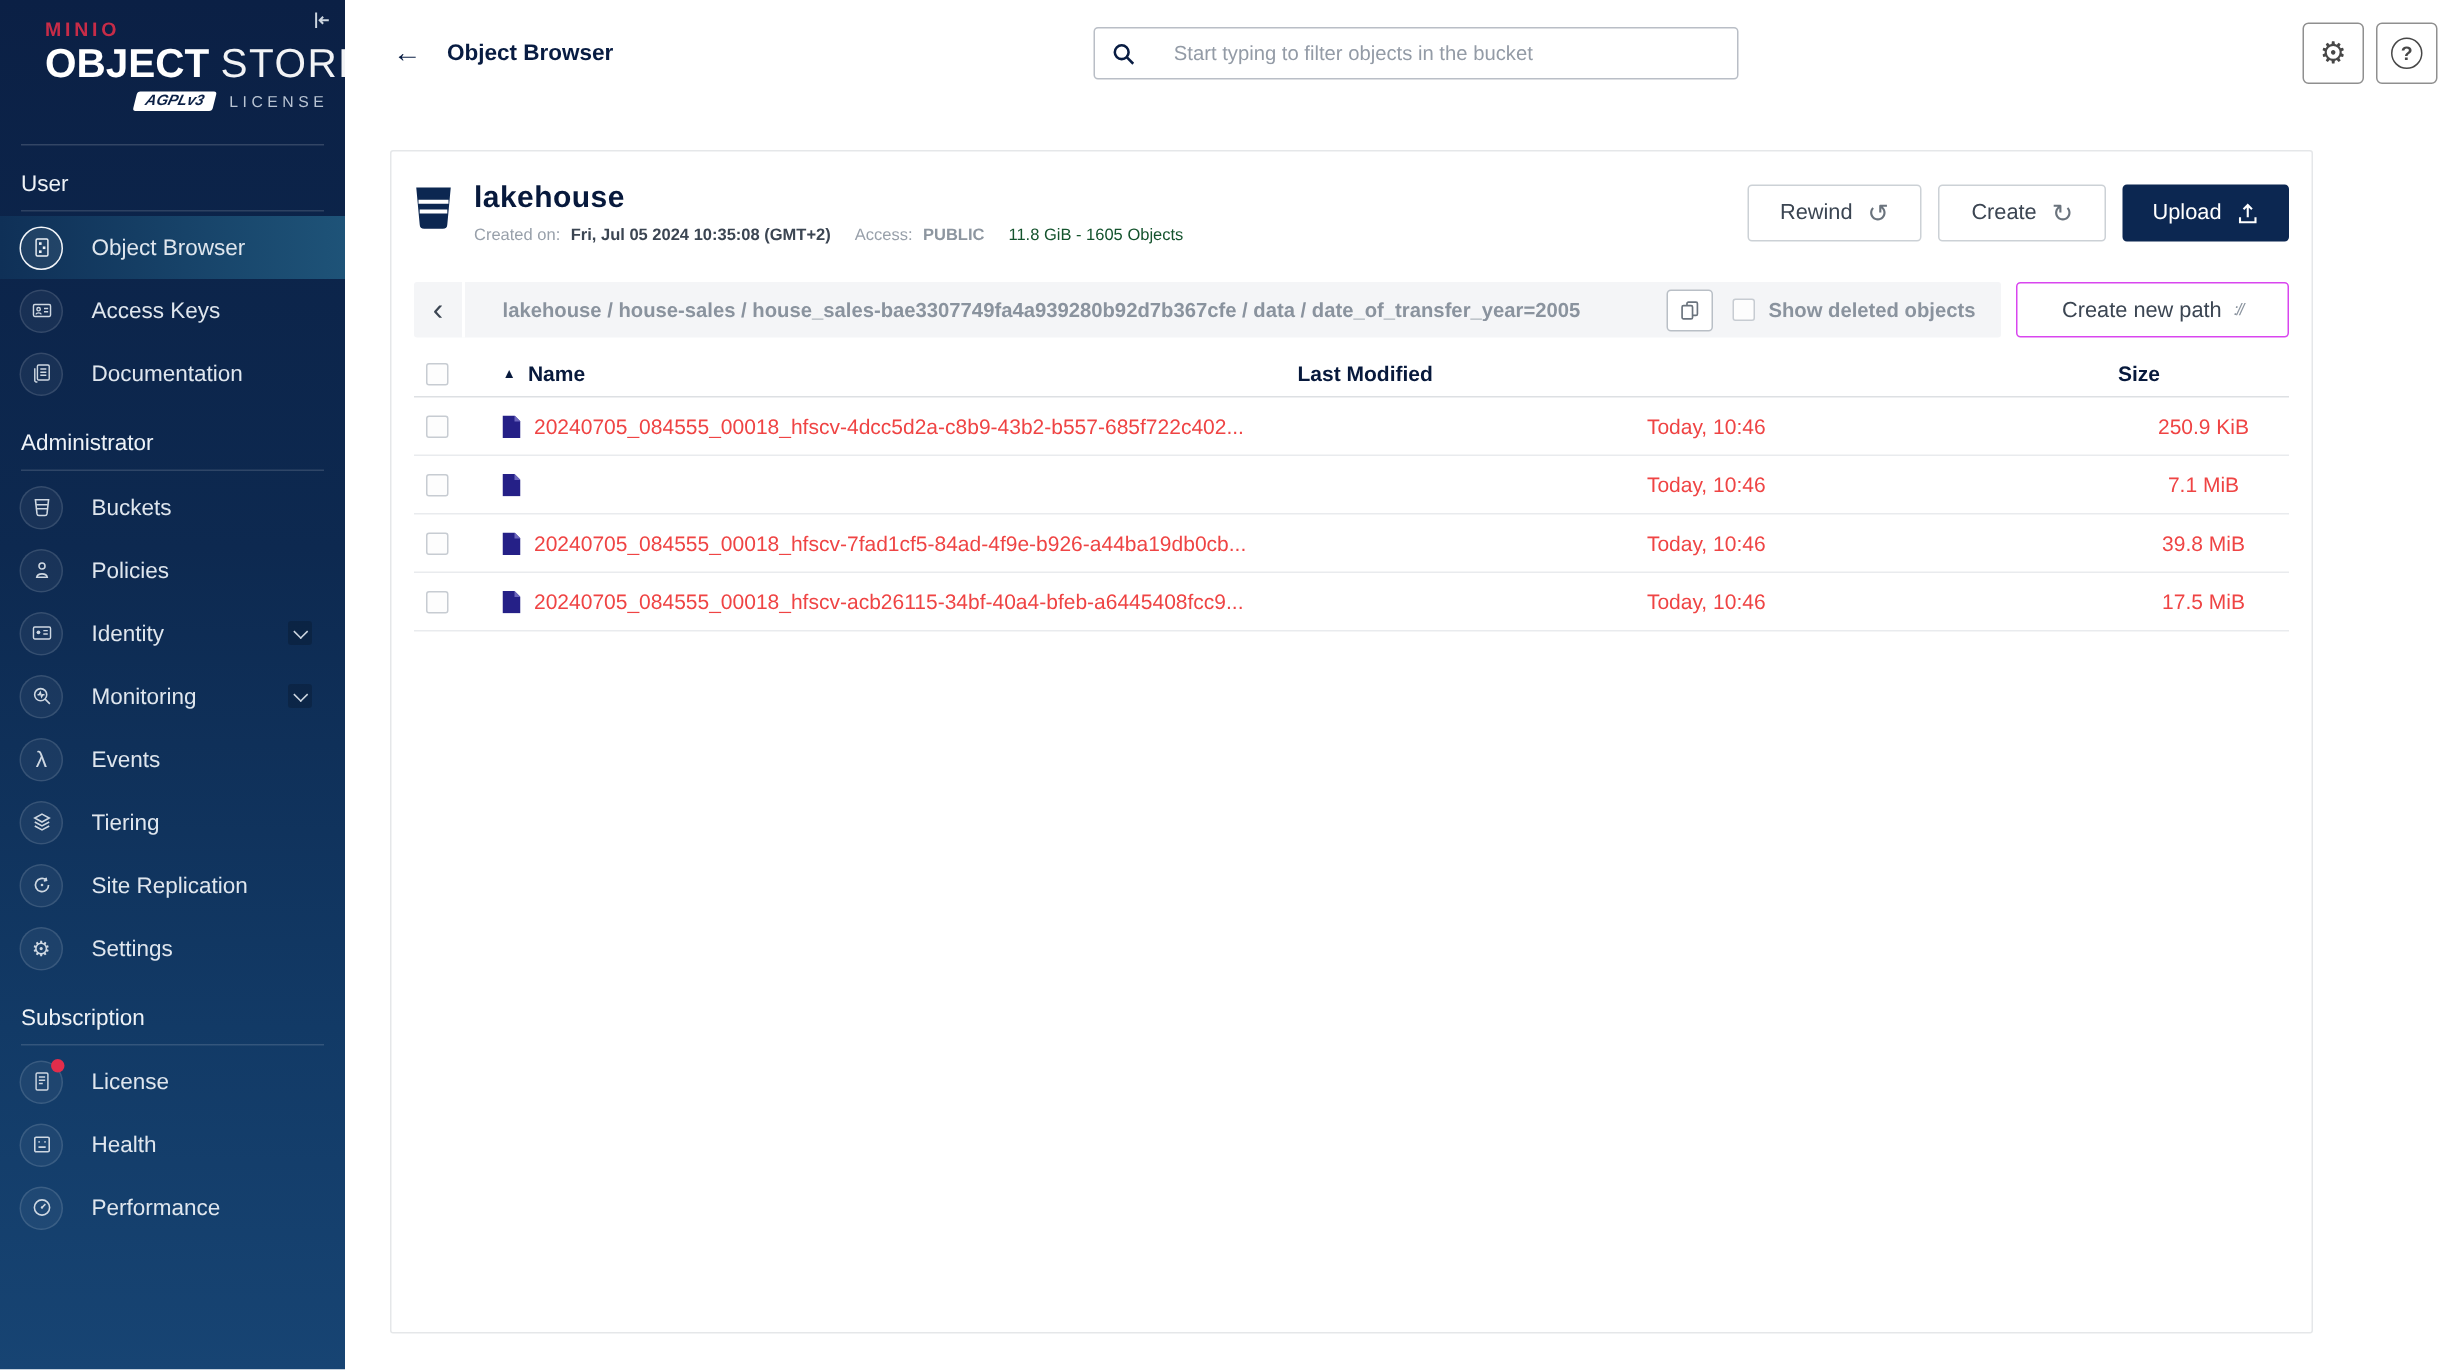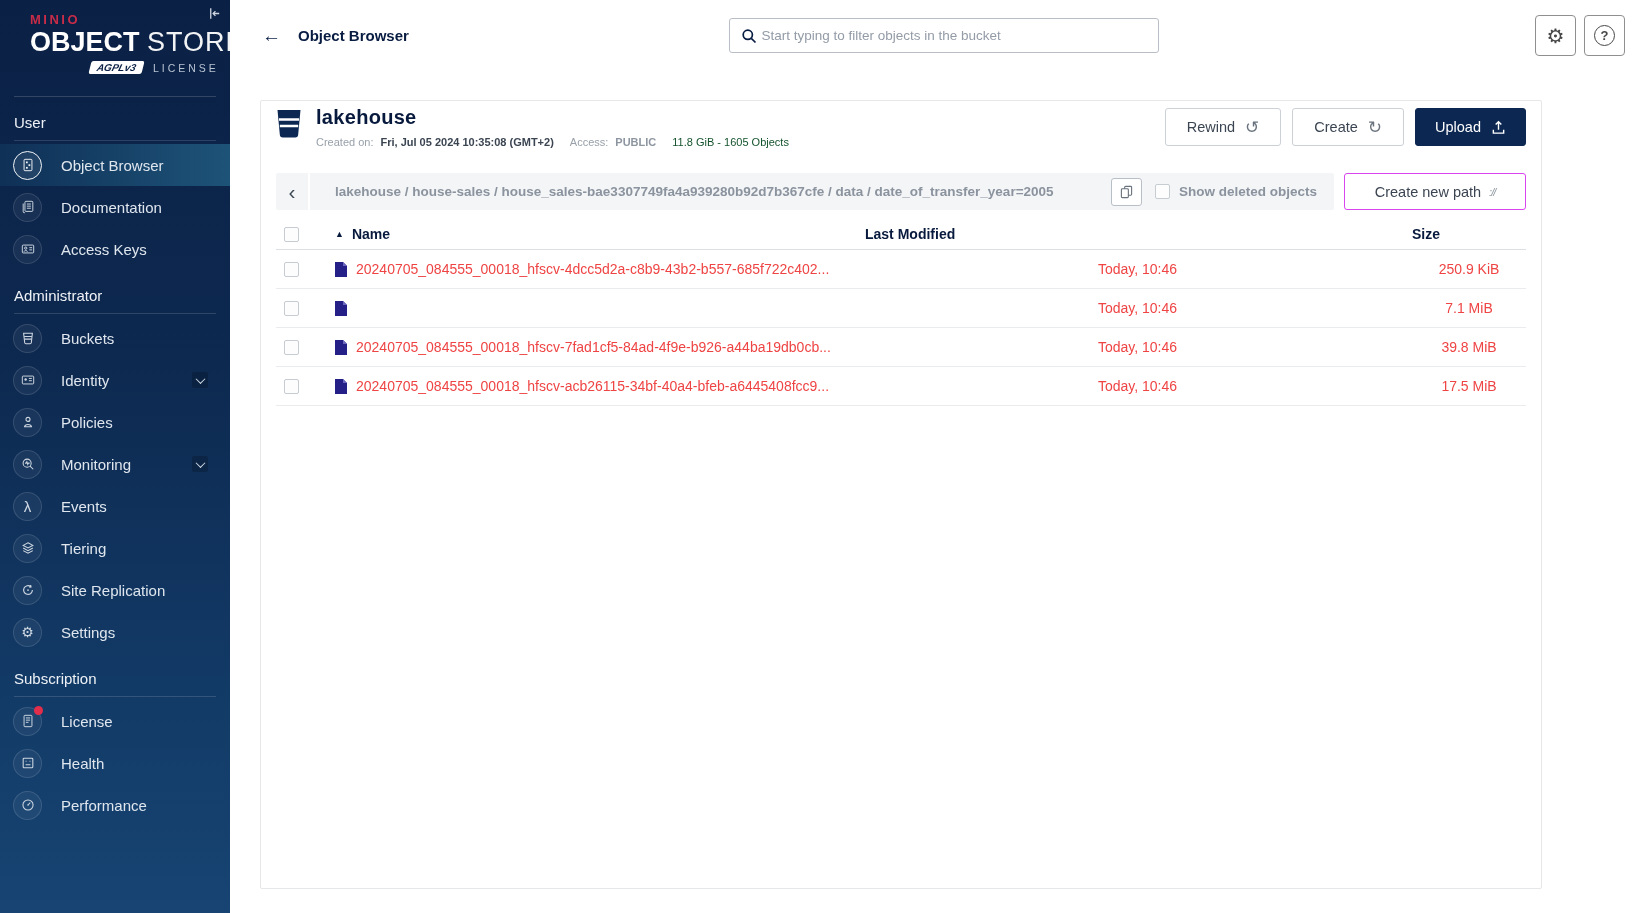--- a/index.html
+++ b/index.html
@@ -39,34 +39,34 @@
   .red-dot{ position:absolute; top:-2px; right:-2px; width:9px; height:9px;
     border-radius:50%; background:#e22d4b; }
 
   
   .main{ flex:1; display:flex; flex-direction:column; background:#fff; }
   .topbar{ height:71px; display:flex; align-items:center; padding:0 13px 0 32px; }
   .topbar-left{ flex:1; display:flex; align-items:center; gap:17px; }
   .back-arrow{ font-size:19px; color:#081c42; cursor:pointer; }
   .topbar-title{ font-weight:bold; font-size:15px; color:#081c42; }
   .searchbox{ width:430px; height:35px; border:1px solid #b9bec6; border-radius:3px;
-    display:flex; align-items:center; padding:0 11px; gap:5px; background:#fff; }
+    display:flex; align-items:center; padding:0 11px; gap:26px; background:#fff; }
   .searchbox input{ border:none; outline:none; flex:1; font-size:13.5px;
     font-family:"Liberation Sans",sans-serif; color:#333; }
   .searchbox input::placeholder{ color:#939ba6; }
   .topbar-right{ flex:1; display:flex; justify-content:flex-end; gap:8px; }
   .sq-btn{ width:41px; height:41px; border:1px solid #8f8f8f; border-radius:4px;
     background:#fff; display:flex; align-items:center; justify-content:center;
     color:#474747; font-size:20px; cursor:pointer; }
   .help-glyph{ width:21px; height:21px; border:1.6px solid #474747; border-radius:50%;
     font-size:13px; font-weight:bold; display:flex; align-items:center; justify-content:center; }
 
   
   .card{ margin:29px 96px 0 30px; border:1px solid #e5e7e9; border-radius:2px;
-    height:789px; padding:5px 15px; background:#fff; }
+    height:789px; padding:20px 15px; background:#fff; }
   .bucket-header{ display:flex; align-items:flex-start; gap:14px; }
   .bucket-title{ font-size:20px; font-weight:bold; color:#07193c; letter-spacing:.3px; }
   .bucket-meta{ margin-top:7px; font-size:11px; display:flex; align-items:baseline; }
   .meta-label{ color:#98a0aa; margin-right:7px; }
   .meta-strong{ color:#3b4552; font-weight:bold; margin-right:16px; }
   .meta-public{ color:#8d96a0; font-weight:bold; margin-right:16px; }
   .meta-stats{ color:#14532d; }
   .bucket-actions{ margin-left:auto; display:flex; gap:11px; margin-top:2px; }
   .btn{ height:38px; padding:0 21px; border:1px solid #ccd1d6; border-radius:3px;
     background:#fff; color:#3b4552; font-size:14.5px; display:flex; align-items:center;
@@ -142,68 +142,68 @@
         <rect x="5.7" y="4" width="2" height="2" fill="#eef2f7" stroke="none"></rect>
         <rect x="8.6" y="7.2" width="2" height="2" fill="#eef2f7" stroke="none"></rect>
         <rect x="5.7" y="10.2" width="2" height="2" fill="#eef2f7" stroke="none"></rect>
         </svg>
     </span>
     <span>Object Browser</span>
   </div>
   <div class="side-item">
     <span class="icon-circle">
       <svg width="14" height="14" viewBox="0 0 16 16" fill="none" stroke="#cfd8e2" stroke-width="1.1">
-        <rect x="4.5" y="1.5" width="9" height="11.5" rx="1"></rect>
-        <path d="M4.5 14.5H3.6a1.1 1.1 0 0 1-1.1-1.1V4M6.7 4.6h4.6M6.7 7h4.6M6.7 9.4h4.6"></path>
-        </svg>
-    </span>
-    <span>Documentation</span>
-  </div>
-  <div class="side-item">
-    <span class="icon-circle">
-      <svg width="14" height="14" viewBox="0 0 16 16" fill="none" stroke="#cfd8e2" stroke-width="1.1">
         <rect x="1.5" y="3.5" width="13" height="9" rx="1"></rect>
         <circle cx="5.4" cy="7" r="1.3"></circle>
         <path d="M3.4 11c.4-1.6 3.7-1.6 4 0M9.5 6.5h3.2M9.5 9h3.2"></path>
         </svg>
     </span>
     <span>Access Keys</span>
   </div>
+  <div class="side-item">
+    <span class="icon-circle">
+      <svg width="14" height="14" viewBox="0 0 16 16" fill="none" stroke="#cfd8e2" stroke-width="1.1">
+        <rect x="4.5" y="1.5" width="9" height="11.5" rx="1"></rect>
+        <path d="M4.5 14.5H3.6a1.1 1.1 0 0 1-1.1-1.1V4M6.7 4.6h4.6M6.7 7h4.6M6.7 9.4h4.6"></path>
+        </svg>
+    </span>
+    <span>Documentation</span>
+  </div>
 
   <div class="section-title">Administrator</div>
   <div class="section-rule"></div>
 
   <div class="side-item">
     <span class="icon-circle">
       <svg width="14" height="14" viewBox="0 0 16 16" fill="none" stroke="#cfd8e2" stroke-width="1.2">
         <path d="M3 2.5h10l-1.2 10.8a1.5 1.5 0 0 1-1.5 1.2H5.7a1.5 1.5 0 0 1-1.5-1.2z"></path>
         <path d="M3.6 6.3h8.8M4 9.3h8"></path>
         </svg>
     </span>
     <span>Buckets</span>
+  </div>
+  <div class="side-item">
+    <span class="icon-circle">
+      <svg width="14" height="14" viewBox="0 0 16 16" fill="none" stroke="#cfd8e2" stroke-width="1.2">
+        <circle cx="8" cy="5" r="2.3"></circle>
+        <path d="M4 13.5c.6-3.4 7.4-3.4 8 0z"></path>
+        </svg>
+    </span>
+    <span>Policies</span>
   </div>
   <div class="side-item">
     <span class="icon-circle">
       <svg width="14" height="14" viewBox="0 0 16 16" fill="none" stroke="#cfd8e2" stroke-width="1.1">
         <rect x="1.5" y="3.5" width="13" height="9" rx="1"></rect>
         <circle cx="5.3" cy="7.5" r="1.4" fill="#cfd8e2" stroke="none"></circle>
         <path d="M9 6.2h3.4M9 8.8h3.4"></path>
         </svg>
     </span>
     <span>Identity</span>
     <span class="chev-down"></span>
-  </div>
-  <div class="side-item">
-    <span class="icon-circle">
-      <svg width="14" height="14" viewBox="0 0 16 16" fill="none" stroke="#cfd8e2" stroke-width="1.2">
-        <circle cx="8" cy="5" r="2.3"></circle>
-        <path d="M4 13.5c.6-3.4 7.4-3.4 8 0z"></path>
-        </svg>
-    </span>
-    <span>Policies</span>
   </div>
   <div class="side-item">
     <span class="icon-circle">
       <svg width="14" height="14" viewBox="0 0 16 16" fill="none" stroke="#cfd8e2" stroke-width="1.2">
         <circle cx="7" cy="7" r="4.6"></circle>
         <path d="M10.4 10.4L14 14M4.6 7h1.3l.8-1.6 1 3.1.8-1.5h1.4"></path>
         </svg>
     </span>
     <span>Monitoring</span>
     <span class="chev-down"></span>

